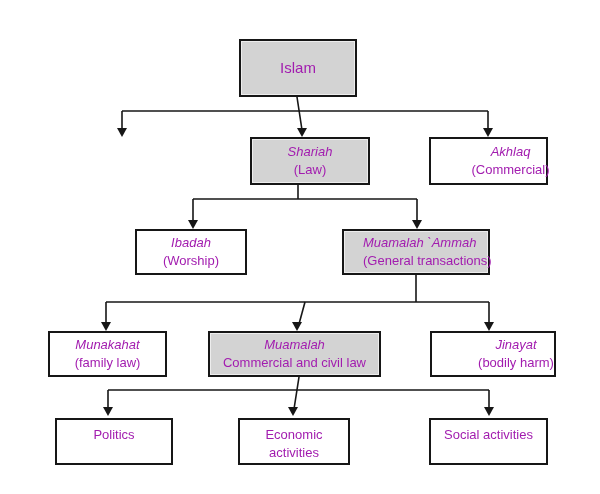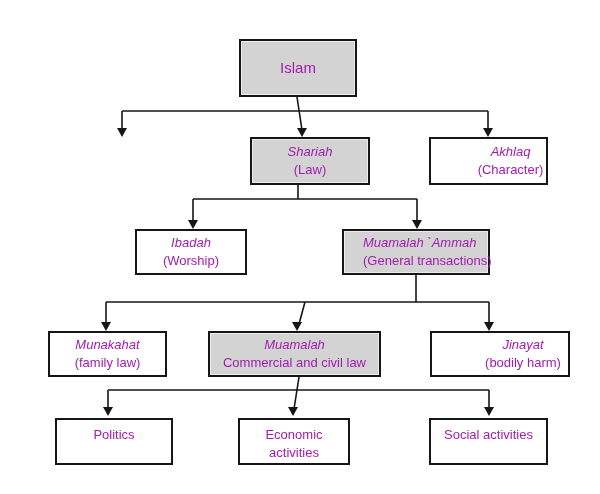--- a/index.html
+++ b/index.html
@@ -58,21 +58,21 @@
   #n-aqidah       { left: 48px;  top: 137px; width: 121px; height: 48px; }
   #n-shariah      { left: 238px; top: 137px; width: 120px; height: 48px; margin-left: 12px; }
   #n-akhlaq       { left: 429px; top: 137px; width: 119px; height: 48px; padding-left: 44px; }
   #n-ibadah       { left: 135px; top: 229px; width: 112px; height: 46px; }
   #n-muamalah-ammah {
     left: 342px; top: 229px; width: 148px; height: 46px;
     align-items: flex-start; text-align: left; padding-left: 19px;
   }
   #n-munakahat    { left: 48px;  top: 331px; width: 119px; height: 46px; }
   #n-muamalah     { left: 208px; top: 331px; width: 173px; height: 46px; }
-  #n-jinayat      { left: 430px; top: 331px; width: 140px; height: 46px; padding-left: 46px; }
+  #n-jinayat      { left: 430px; top: 331px; width: 126px; height: 46px; padding-left: 46px; }
   #n-politics     { left: 55px;  top: 418px; width: 118px; height: 47px; justify-content: flex-start; padding-top: 6px; }
   #n-economic     { left: 238px; top: 418px; width: 112px; height: 47px; justify-content: flex-start; padding-top: 6px; }
   #n-social       { left: 429px; top: 418px; width: 119px; height: 47px; justify-content: flex-start; padding-top: 6px; }
 </style>
 </head>
 <body>
 
 <div class="stage">
 
   <svg class="connector-layer" viewBox="0 0 600 494" xmlns="http://www.w3.org/2000/svg">
@@ -123,21 +123,21 @@
   </div>
 
 
   <div class="node shaded" id="n-shariah">
     <span class="term">Shariah</span>
     <span>(Law)</span>
   </div>
 
   <div class="node" id="n-akhlaq">
     <span class="term">Akhlaq</span>
-    <span>(Character)</span>
+    <span>(Commercial)</span>
   </div>
 
   <div class="node" id="n-ibadah">
     <span class="term">Ibadah</span>
     <span>(Worship)</span>
   </div>
 
   <div class="node shaded" id="n-muamalah-ammah">
     <span class="term">Muamalah  `Ammah</span>
     <span>(General transactions)</span>

